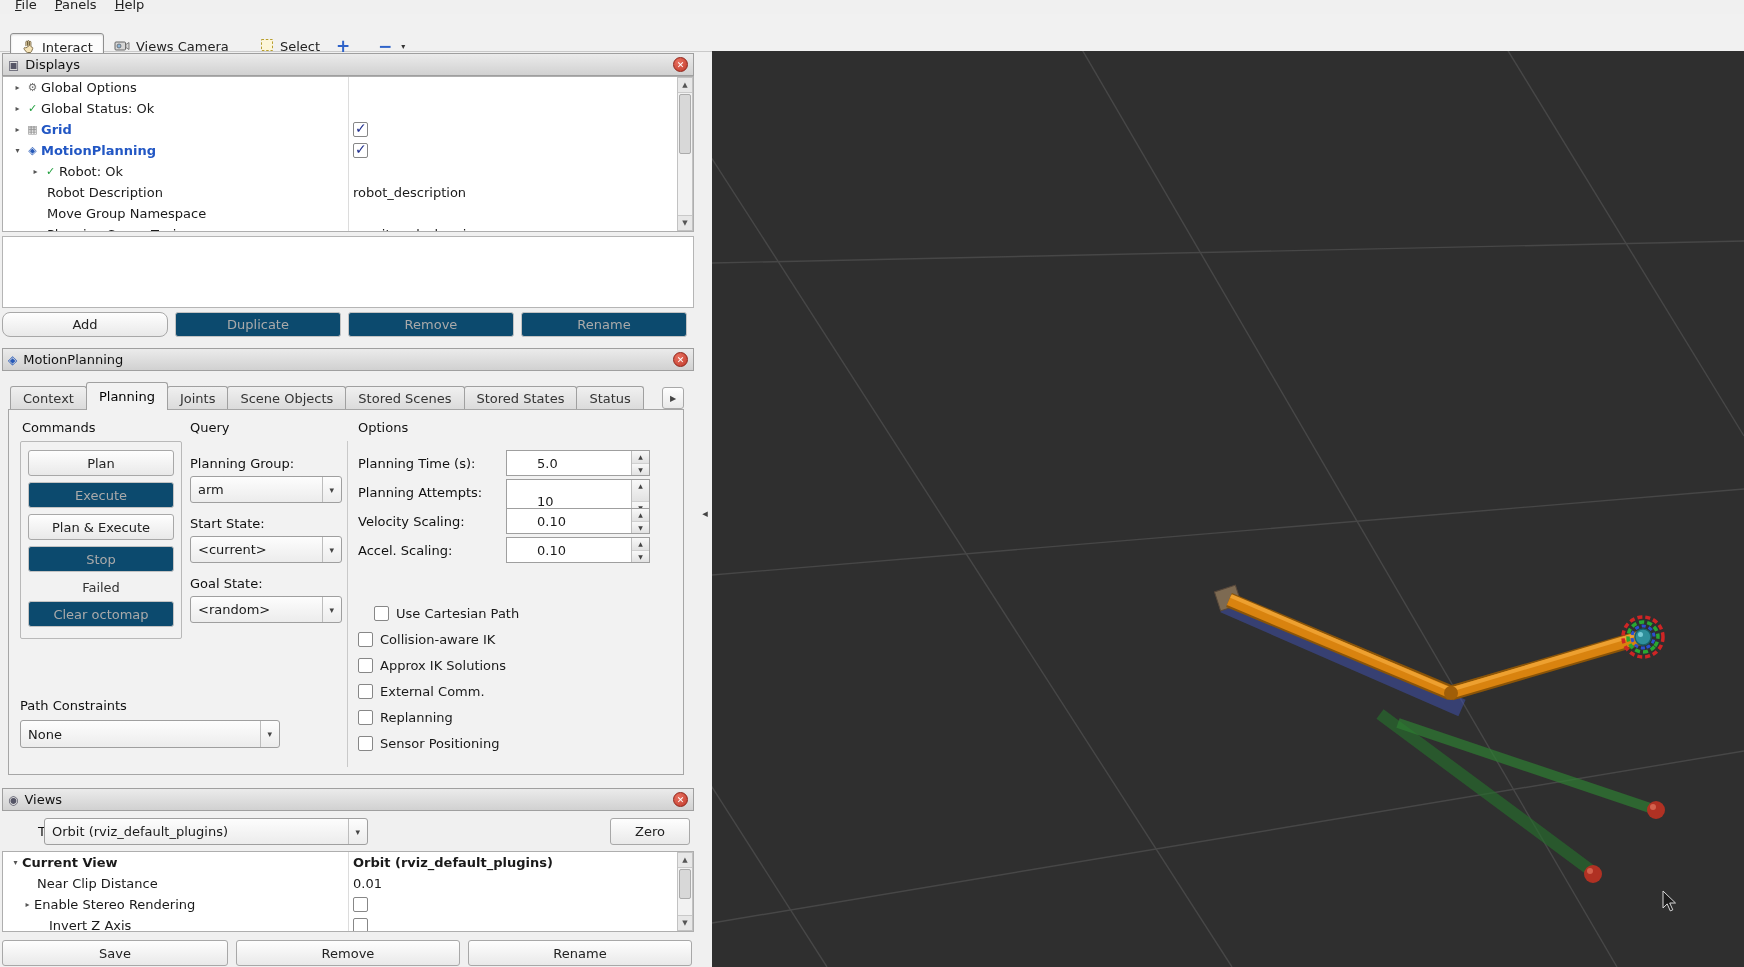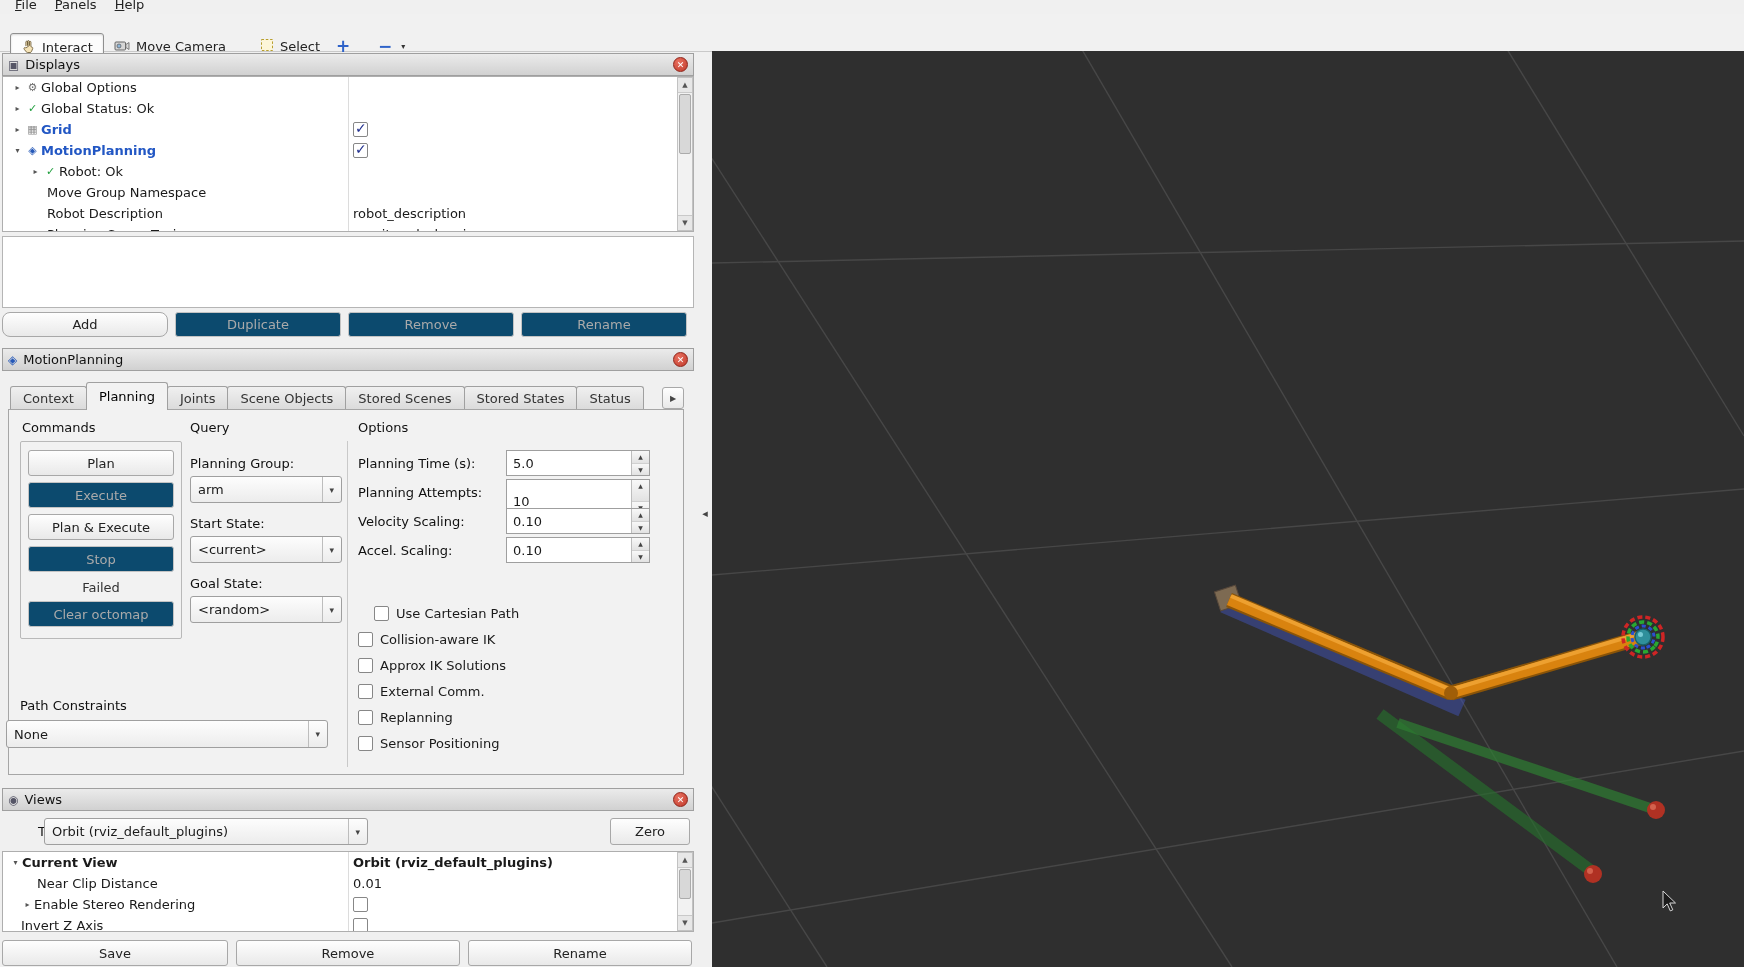--- a/index.html
+++ b/index.html
@@ -19,21 +19,21 @@
   .tool-glyph{font-weight:bold;font-size:17px;color:#2f63c9;line-height:1;}
   .caret{font-size:8px;color:#333;margin-left:3px;}
   
   .panel-header{position:absolute;background:linear-gradient(#ebebeb,#d1d1d1);border:1px solid #9f9f9f;display:flex;align-items:center;gap:6px;padding:0 5px;font-size:13px;color:#111;box-sizing:border-box;}
   .hdr-icon{font-size:12px;color:#556;}
   .close-btn{margin-left:auto;width:15px;height:15px;border-radius:9px;background:radial-gradient(circle at 35% 30%,#e9705f,#c03a2b);border:1px solid #8f241a;color:#fff;font-size:9px;line-height:14px;text-align:center;box-sizing:border-box;}
   .btn{position:absolute;background:linear-gradient(#fefefe,#e9e9e9);border:1px solid #a8a8a8;border-radius:3px;display:flex;align-items:center;justify-content:center;font-size:13px;color:#222;box-sizing:border-box;}
   .btn.disabled{color:#aaa;background:#0c4a6e;border-color:#c3c3c3;}
   .combo{position:absolute;background:linear-gradient(#fdfdfd,#ececec);border:1px solid #9f9f9f;border-radius:3px;display:flex;align-items:center;padding:0 7px;box-sizing:border-box;}
   .combo .arrow{margin-left:auto;font-size:9px;color:#444;border-left:1px solid #bdbdbd;padding-left:6px;align-self:stretch;display:flex;align-items:center;}
-  .spin{position:absolute;background:#fff;border:1px solid #9f9f9f;display:flex;box-sizing:border-box;}
+  .spin{position:absolute;background:#fff;border:1px solid #9f9f9f;display:flex;box-sizing:border-box;padding-left:24px;}
   .spin .val{flex:1;display:flex;align-items:center;padding-left:6px;}
   .spin .btns{width:17px;display:flex;flex-direction:column;border-left:1px solid #bdbdbd;}
   .spin .sbtn{flex:1;font-size:6px;color:#444;text-align:center;line-height:11px;background:linear-gradient(#f8f8f8,#e2e2e2);border-bottom:1px solid #d0d0d0;}
   .spin .sbtn:last-child{border-bottom:none;}
   .cb{width:15px;height:15px;background:#fff;border:1px solid #878787;border-radius:2px;box-sizing:border-box;position:relative;display:inline-block;}
   .cb.checked::after{content:"\2713";position:absolute;top:-3px;left:1px;font-size:14px;font-weight:bold;color:#23318f;}
   .sec-label{position:absolute;font-size:13px;color:#111;}
   .scrollbar{position:absolute;width:16px;background:#f2f2f2;border:1px solid #c2c2c2;box-sizing:border-box;}
   .sarrow{height:14px;font-size:7px;color:#555;text-align:center;line-height:14px;background:#e7e7e7;}
   .sarrow.up{border-bottom:1px solid #c9c9c9;}
@@ -84,21 +84,21 @@
     <span>Interact</span>
   </div>
   <div class="tool-btn" style="left:104px;">
     <span>
       <svg width="16" height="14" viewBox="0 0 16 14">
           <rect x="1" y="4" width="10.5" height="8" rx="1" fill="#d6d6d6" stroke="#666"></rect>
           <path d="M11.8 6.5 L15 4.5 V11.5 L11.8 9.5 Z" fill="#d6d6d6" stroke="#666" stroke-width=".8"></path>
           <circle cx="5" cy="8" r="2" fill="#8fb6d9" stroke="#555" stroke-width=".7"></circle>
         </svg>
     </span>
-    <span>Move Camera</span>
+    <span>Views Camera</span>
   </div>
   <div class="tool-btn" style="left:250px;">
     <span>
       <svg width="14" height="14">
           <rect x="1.5" y="1.5" width="11" height="11" fill="#fdf6d8" stroke="#b89f2e" stroke-dasharray="2.5 1.8"></rect>
         </svg>
     </span>
     <span>Select</span>
   </div>
   <div class="tool-btn" style="left:330px;width:26px;padding:0;justify-content:center;">
@@ -144,25 +144,25 @@
     <span class="col2">
         <span class="cb checked"></span>
       </span>
   </div>
   <div class="tree-row" style="padding-left:26px;">
     <span class="expander">▸</span>
     <span class="ticon check">✓</span>
     <span>Robot: Ok</span>
   </div>
   <div class="tree-row" style="padding-left:44px;">
-    <span>Move Group Namespace</span>
-  </div>
-  <div class="tree-row" style="padding-left:44px;">
     <span>Robot Description</span>
     <span class="col2">robot_description</span>
+  </div>
+  <div class="tree-row" style="padding-left:44px;">
+    <span>Move Group Namespace</span>
   </div>
   <div class="tree-row" style="padding-left:44px;">
     <span>Planning Scene Topic</span>
     <span class="col2">monitored_planning_scene</span>
   </div>
 </div>
 <div class="scrollbar" style="left:677px;top:77px;height:154px;">
   <div class="sarrow up">▲</div>
   <div class="sthumb" style="top:16px;height:58px;"></div>
   <div class="sarrow down">▼</div>
@@ -276,21 +276,21 @@
 <div class="cbrow" style="left:358px;top:710px;">
   <span class="cb"></span>
   <span>Replanning</span>
 </div>
 <div class="cbrow" style="left:358px;top:736px;">
   <span class="cb"></span>
   <span>Sensor Positioning</span>
 </div>
 
 <span class="sec-label" style="left:20px;top:698px;">Path Constraints</span>
-<div class="combo" style="left:6px;top:720px;width:322px;height:28px;">
+<div class="combo" style="left:20px;top:720px;width:260px;height:28px;">
   <span>None</span>
   <span class="arrow">▾</span>
 </div>
 
 <div class="panel-header" style="left:2px;top:788px;width:692px;height:23px;">
   <span class="hdr-icon">◉</span>
   <span>Views</span>
   <span class="close-btn">✕</span>
 </div>
 <span class="sec-label" style="left:6px;top:824px;margin-left:32px;">Type:</span>
@@ -311,21 +311,21 @@
     <span>Near Clip Distance</span>
     <span class="col2">0.01</span>
   </div>
   <div class="tree-row" style="padding-left:18px;">
     <span class="expander">▸</span>
     <span>Enable Stereo Rendering</span>
     <span class="col2">
         <span class="cb"></span>
       </span>
   </div>
-  <div class="tree-row" style="padding-left:18px;">
+  <div class="tree-row" style="padding-left:46px;">
     <span>Invert Z Axis</span>
     <span class="col2">
         <span class="cb"></span>
       </span>
   </div>
 </div>
 <div class="scrollbar" style="left:677px;top:852px;height:79px;">
   <div class="sarrow up">▲</div>
   <div class="sthumb" style="top:16px;height:28px;"></div>
   <div class="sarrow down">▼</div>

